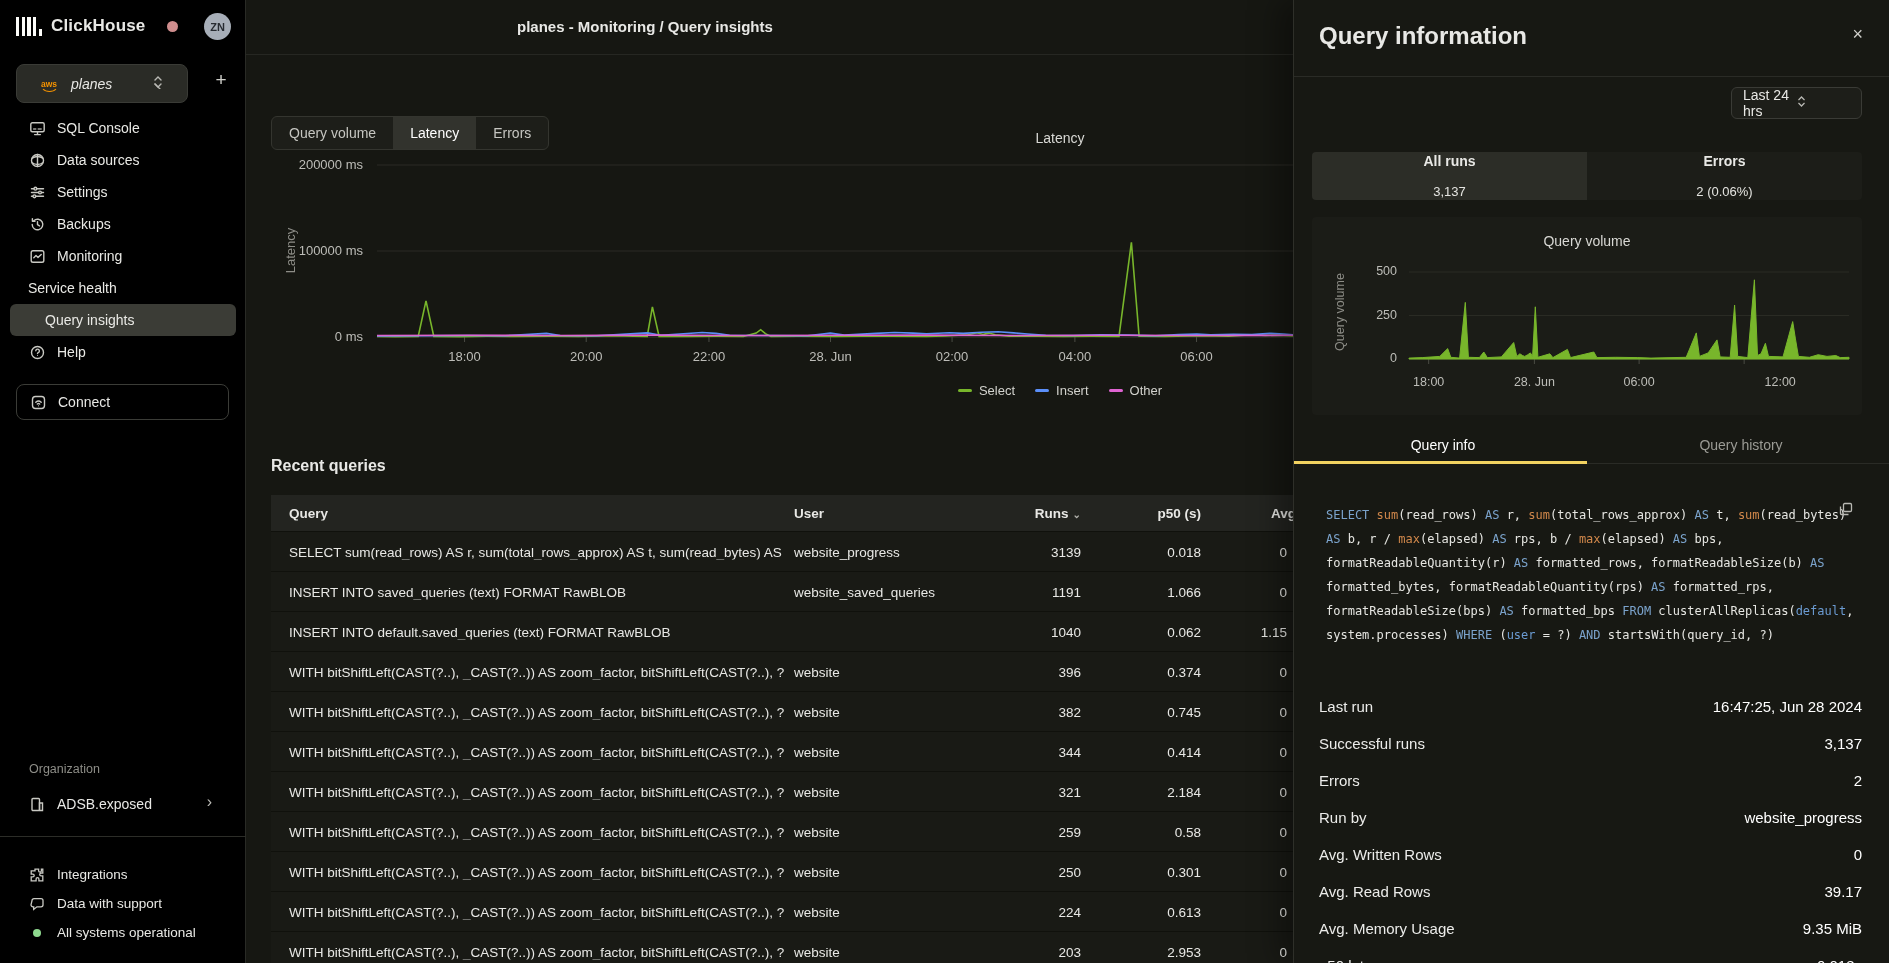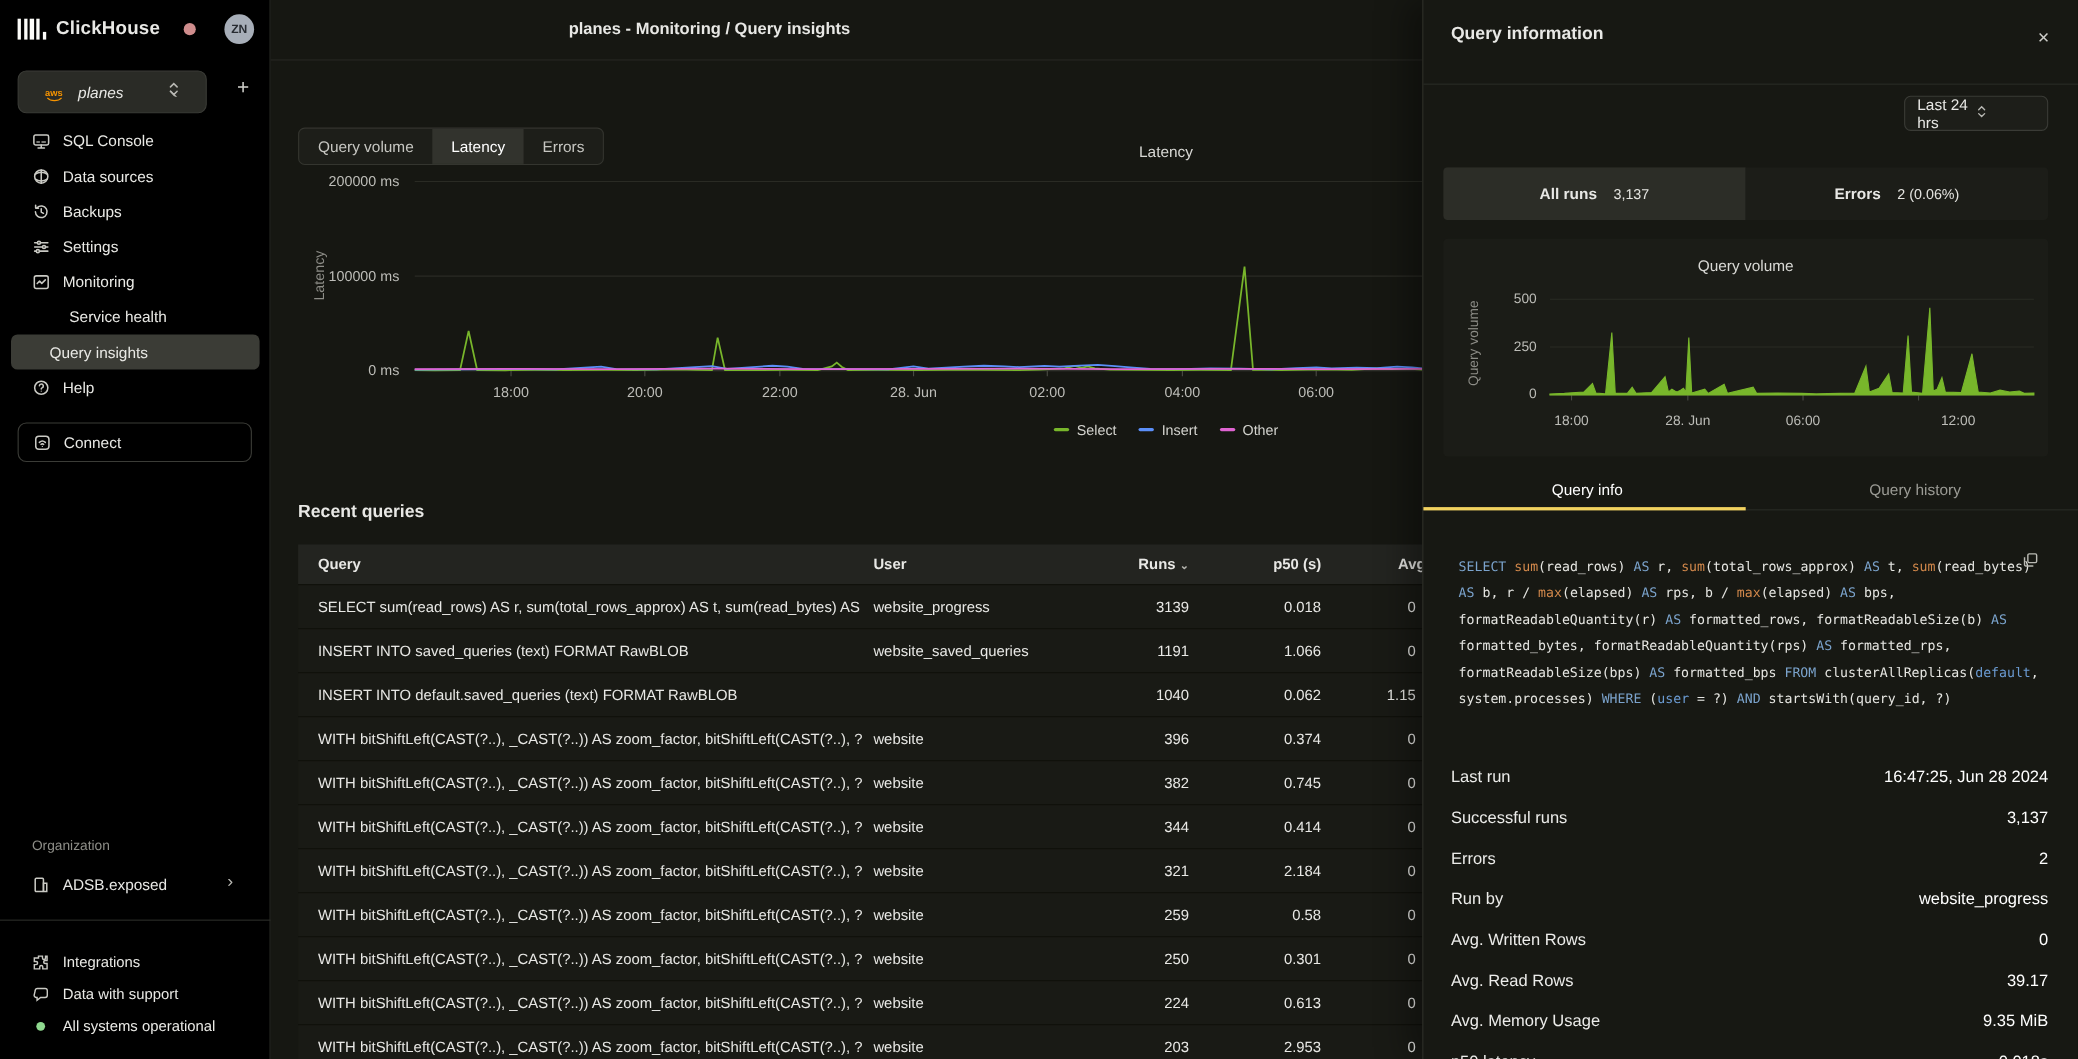--- a/index.html
+++ b/index.html
@@ -21,21 +21,21 @@
   .aws-badge { width:22px; font-size:8.5px; font-weight:bold; color:#f59300; position:relative; margin-right:8px; }
   .aws-badge svg { position:absolute; left:1px; top:9px; }
   .svc-name { font-size:14px; flex:1;font-style:italic; }
   .updown { color:#b8b8b3; }
   .plus-btn { position:absolute; left:208px; top:66px; width:26px; height:28px; color:#cfcfca; font-size:19px; display:flex; align-items:center; justify-content:center; cursor:pointer; }
 
   .nav { position:absolute; left:0; top:112px; width:246px; }
   .side-item { position:relative; height:32px; display:flex; align-items:center; padding-left:29px; font-size:14px; color:#e9e9e5; cursor:pointer; }
   .side-item .icn { width:17px; height:17px; margin-right:11px; display:flex; align-items:center; justify-content:center; color:#c9c9c3; }
   .side-item .icn svg { stroke:#c9c9c3; fill:none; stroke-width:1.4; stroke-linecap:round; stroke-linejoin:round; }
-  .side-sub { position:relative; height:32px; display:flex; align-items:center; padding-left:63px; font-size:14px; color:#e9e9e5; cursor:pointer; }
+  .side-sub { position:relative; height:32px; display:flex; align-items:center; padding-left:28px; font-size:14px; color:#e9e9e5; cursor:pointer; }
   .side-sub.active { background:#3b3c36; border-radius:6px; margin:0 10px; padding-left:35px; }
   .connect-btn { position:absolute; left:16px; top:384px; width:213px; height:36px; border:1px solid #3b3c37; border-radius:8px; display:flex; align-items:center; padding-left:13px; font-size:14px; cursor:pointer; }
   .connect-btn .icn { width:17px; height:17px; margin-right:11px; }
   .connect-btn svg { stroke:#c9c9c3; fill:none; stroke-width:1.4; stroke-linecap:round; }
 
   .org-label { position:absolute; left:29px; top:762px; font-size:12.5px; color:#8d8d87; }
   .org-row { position:absolute; left:0; top:788px; width:246px; height:32px; display:flex; align-items:center; padding-left:29px; font-size:14px; cursor:pointer; }
   .org-row .icn { width:17px; height:17px; margin-right:11px; }
   .org-row svg { stroke:#c9c9c3; fill:none; stroke-width:1.4; }
   .org-chevron { position:absolute; right:34px; top:5px; color:#b9b9b4; font-size:16px; }
@@ -77,27 +77,27 @@
   .c-query { left:18px; width:495px; overflow:hidden; }
   .c-user  { left:523px; width:170px; }
   .c-runs  { left:690px; width:120px; text-align:right; }
   .c-p50   { left:830px; width:100px; text-align:right; }
   .c-avg   { left:940px; width:76px; text-align:right; }
   .c-avg-h { left:1000px; width:90px; }
   .sort-ind { font-size:10px; color:#b5b5af; margin-left:4px; }
 
   
   .panel { position:absolute; left:1293px; top:0; width:596px; height:963px; background:#171813; border-left:1px solid #2e2f29; box-shadow:-14px 0 28px rgba(0,0,0,.35); z-index:10; }
-  .panel-title { position:absolute; left:25px; top:22px; font-size:16px; font-weight:bold; }
+  .panel-title { position:absolute; left:25px; top:22px; font-size:24px; font-weight:bold; }
   .panel-close { position:absolute; right:26px; top:24px; font-size:18px; color:#cfcfca; cursor:pointer; }
   .panel-divider { position:absolute; left:0; top:76px; width:596px; height:1px; background:#2a2b26; }
   .range-select { position:absolute; left:437px; top:87px; width:131px; height:32px; border:1px solid #3a3b36; border-radius:6px; display:flex; align-items:center; padding:0 11px; font-size:14px; cursor:pointer; background:#1d1e19; }
   .range-select span { flex:1; }
   .seg { position:absolute; left:18px; top:152px; width:550px; height:48px; display:flex; border-radius:4px; overflow:hidden; }
-  .seg-cell { flex:1; display:flex; flex-direction:row; align-items:center; justify-content:center; gap:15px; background:#1c1d18; cursor:pointer; }
+  .seg-cell { flex:1; display:flex; flex-direction:column; align-items:center; justify-content:center; gap:15px; background:#1c1d18; cursor:pointer; }
   .seg-cell.active { background:#2c2d27; }
   .seg-label { font-size:14px; font-weight:bold; }
   .seg-value { font-size:13px; color:#e4e4e0; }
 
   .qv-card { position:absolute; left:18px; top:217px; width:550px; height:198px; background:#1b1c17; border-radius:4px; }
   .qv-title { position:absolute; left:0; top:16px; width:550px; text-align:center; font-size:14px; color:#d8d8d4; }
   #qv-ylabel { left:-27px; top:88px; width:110px; text-align:center; font-size:12.5px; }
   #qv-plot { position:absolute; left:97px; top:55px; width:440px; height:87px; }
   #qv-ylabels { position:absolute; left:50px; top:55px; width:35px; height:87px; }
   #qv-ylabels .tick-y { font-size:12.5px; }
@@ -169,37 +169,37 @@
               <circle cx="8.5" cy="8.5" r="6"></circle>
               <path d="M8.5 2.5v12"></path>
               <path d="M3.2 6.2c3-2.2 7.6-2.2 10.6 0M3.2 10.8c3 2.2 7.6 2.2 10.6 0"></path>
             </svg>
           </span>
           <span>Data sources</span>
         </div>
         <div class="side-item">
           <span class="icn">
             <svg width="17" height="17" viewBox="0 0 17 17">
-              <path d="M3.2 8.5a5.3 5.3 0 1 0 1.6-3.8"></path>
-              <path d="M3.4 2.6v2.6H6"></path>
-              <path d="M8.5 5.8v2.9l2 1.2"></path>
-            </svg>
-          </span>
-          <span>Backups</span>
-        </div>
-        <div class="side-item">
-          <span class="icn">
-            <svg width="17" height="17" viewBox="0 0 17 17">
               <path d="M2.5 4.7h12M2.5 8.5h12M2.5 12.3h12"></path>
               <circle cx="6.4" cy="4.7" r="1.4" fill="#1e1f1b"></circle>
               <circle cx="11" cy="8.5" r="1.4" fill="#1e1f1b"></circle>
               <circle cx="5.4" cy="12.3" r="1.4" fill="#1e1f1b"></circle>
             </svg>
           </span>
           <span>Settings</span>
+        </div>
+        <div class="side-item">
+          <span class="icn">
+            <svg width="17" height="17" viewBox="0 0 17 17">
+              <path d="M3.2 8.5a5.3 5.3 0 1 0 1.6-3.8"></path>
+              <path d="M3.4 2.6v2.6H6"></path>
+              <path d="M8.5 5.8v2.9l2 1.2"></path>
+            </svg>
+          </span>
+          <span>Backups</span>
         </div>
         <div class="side-item">
           <span class="icn">
             <svg width="17" height="17" viewBox="0 0 17 17">
               <rect x="2.2" y="2.8" width="12.6" height="11.4" rx="1.8"></rect>
               <path d="M4.8 9.8l2.2-2.2 2 2 3.2-3.2"></path>
             </svg>
           </span>
           <span>Monitoring</span>
         </div>

